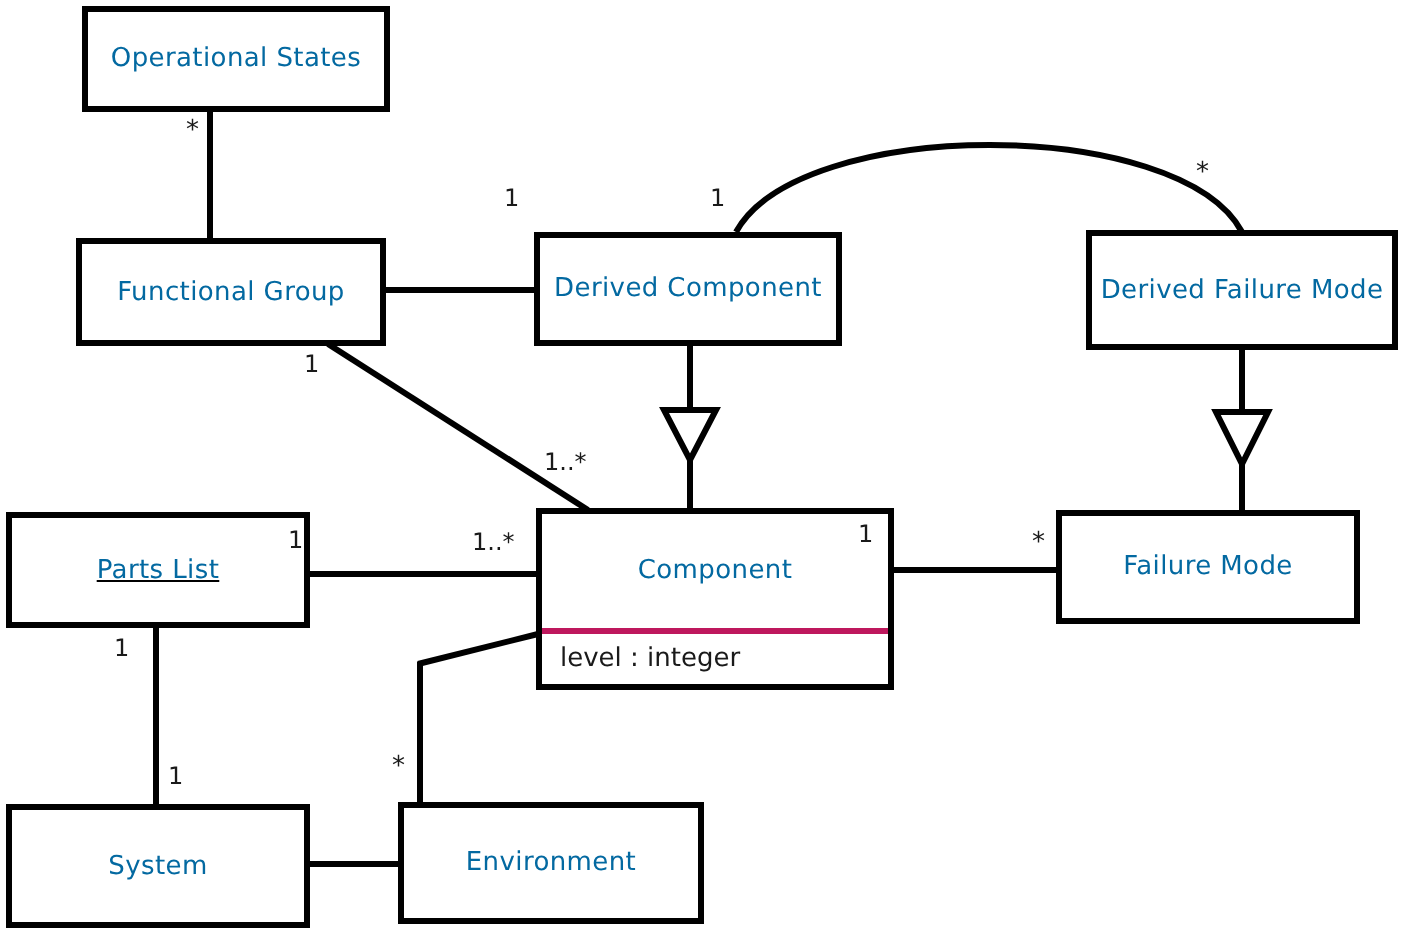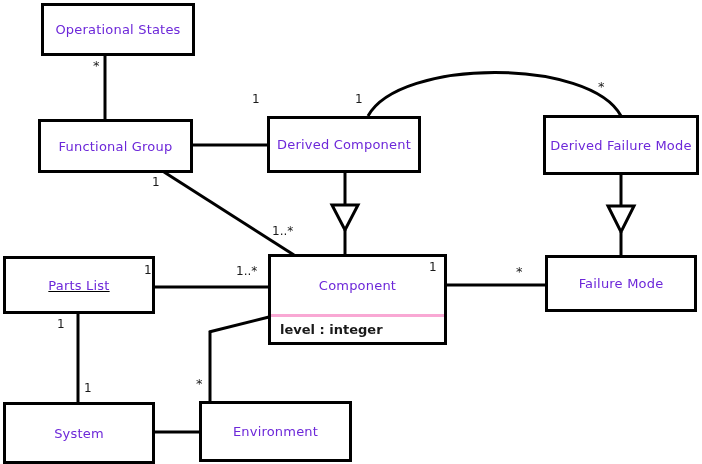--- a/index.html
+++ b/index.html
@@ -32,34 +32,33 @@
     display: flex;
     flex-direction: column;
     z-index: 2;
   }
   .uml-name-compartment {
     flex: 1 1 auto;
     display: flex;
     align-items: center;
     justify-content: center;
     font-size: 13px;
-    color: #6d28d9;
+    color: #0369a1;
     letter-spacing: 0.2px;
     white-space: nowrap;
   }
   .uml-attr-compartment {
     box-sizing: border-box;
-    border-top: 3px solid #f9a8d4;
+    border-top: 3px solid #be185d;
     display: flex;
     align-items: center;
     padding-left: 9px;
     font-size: 13px;
     color: #1a1a1a;
     white-space: nowrap;
-    font-weight: bold;
   }
   .mult-label {
     position: absolute;
     font-size: 12px;
     color: #1a1a1a;
     white-space: nowrap;
     z-index: 3;
     line-height: 1;
   }
   .mult-label.star {
@@ -119,21 +118,21 @@
 
   <div class="uml-class" style="left:3px; top:256px; width:152px; height:58px;text-decoration:underline;">
     <div class="uml-name-compartment">Parts List</div>
   </div>
 
   <div class="uml-class" style="left:268px; top:254px; width:179px; height:91px;">
     <div class="uml-name-compartment">Component</div>
     <div class="uml-attr-compartment" style="height:28px;">level : integer</div>
   </div>
 
-  <div class="uml-class" style="left:545px; top:255px; width:152px; height:57px;">
+  <div class="uml-class" style="left:528px; top:255px; width:152px; height:57px;">
     <div class="uml-name-compartment">Failure Mode</div>
   </div>
 
   <div class="uml-class" style="left:3px; top:402px; width:152px; height:62px;">
     <div class="uml-name-compartment">System</div>
   </div>
 
   <div class="uml-class" style="left:199px; top:401px; width:153px; height:61px;align-items:center;">
     <div class="uml-name-compartment">Environment</div>
   </div>

